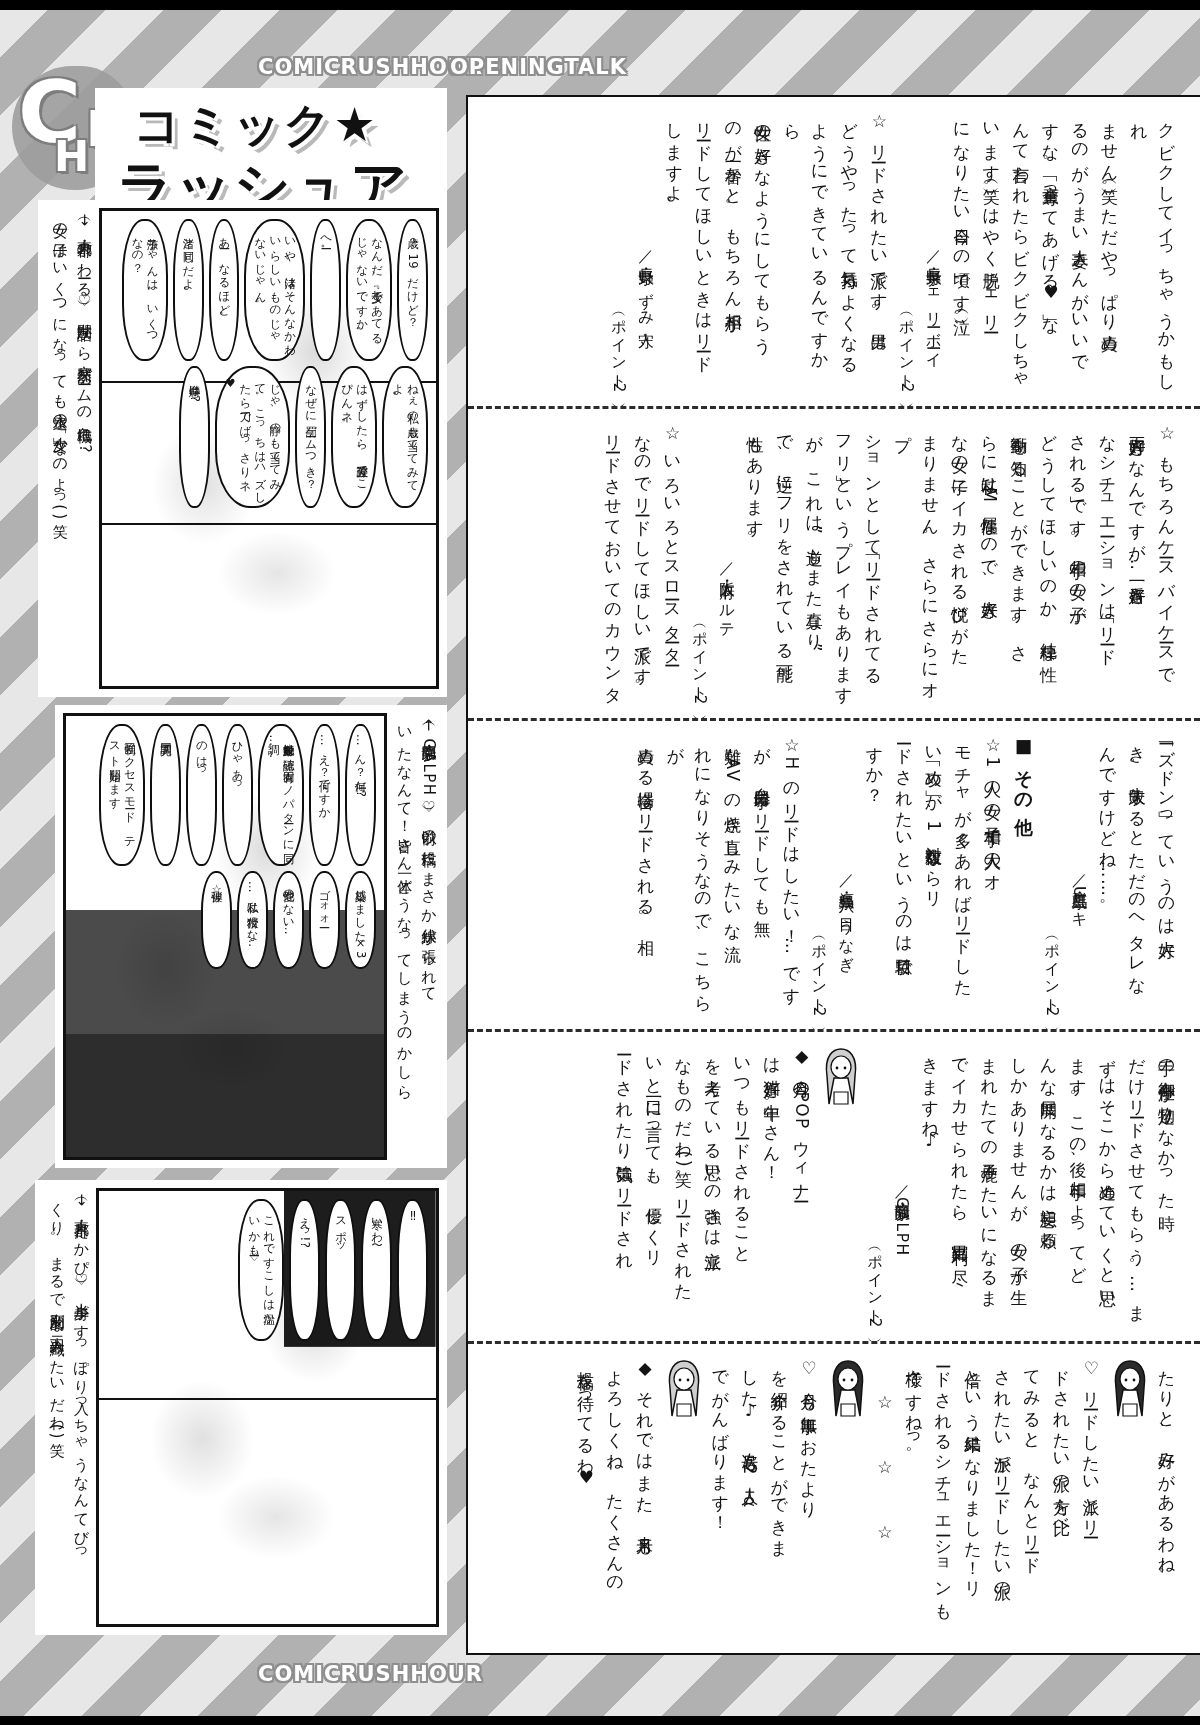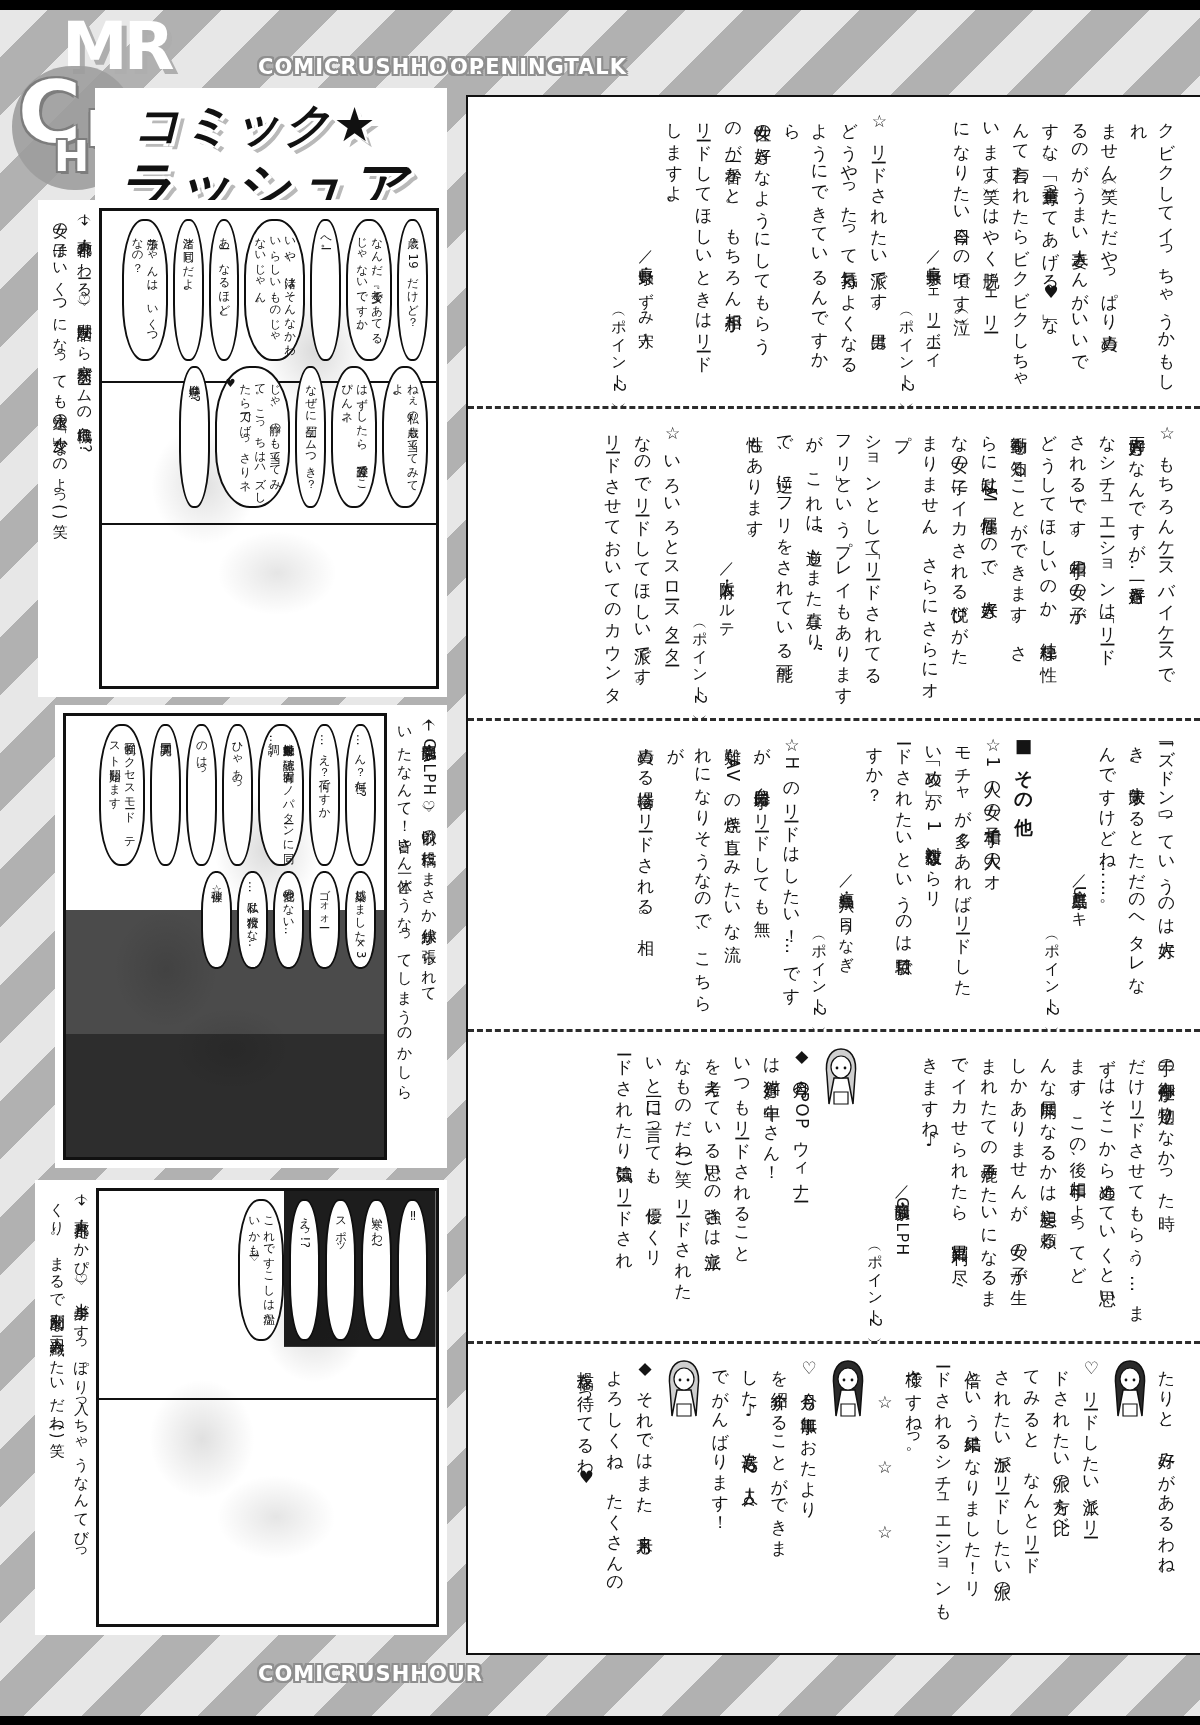--- a/index.html
+++ b/index.html
@@ -23,21 +23,21 @@
   .logo-mr{position:absolute;left:62px;top:8px;font-size:66px;font-weight:900;color:#fff;
     text-shadow:5px 5px 0 #aeaeae;letter-spacing:-4px;}
   .badge{position:absolute;left:12px;top:66px;width:122px;height:124px;}
   .badge .cloud{position:absolute;inset:0;border-radius:50% 45% 48% 52%;background:#9d9d9d;opacity:.9;}
   .badge span{position:absolute;font-weight:900;color:#fff;
     text-shadow:3px 3px 0 #7d7d7d,-2px -2px 0 #7d7d7d,2px -2px 0 #7d7d7d,-2px 2px 0 #7d7d7d;}
   .badge .c{left:6px;top:-4px;font-size:86px;}
   .badge .h{left:42px;top:66px;font-size:42px;}
   .badge .r{left:74px;top:34px;font-size:50px;}
   .titlebox{position:absolute;left:95px;top:88px;width:352px;height:128px;background:var(--paper);
-    border-bottom:6px solid #4a4a4a;box-shadow:0 8px 0 rgba(0,0,0,.15);font-style:italic;}
+    border-bottom:6px solid #4a4a4a;box-shadow:0 8px 0 rgba(0,0,0,.15);}
   .titlebox .t1{position:absolute;left:38px;top:6px;font-size:47px;font-weight:900;letter-spacing:2px;}
   .titlebox .t2{position:absolute;left:22px;top:62px;font-size:56px;font-weight:900;letter-spacing:1px;}
   .titlebox .t1,.titlebox .t2{color:#111;
     text-shadow:-3px -3px 0 #fff,3px -3px 0 #fff,-3px 3px 0 #fff,3px 3px 0 #fff,6px 6px 0 #b9b9b9;}
 
   
   .comic{position:absolute;background:var(--paper);display:flex;gap:4px;padding:8px;box-sizing:border-box;}
   .c1{left:38px;top:200px;width:409px;height:497px;}
   .c2{left:55px;top:705px;width:392px;height:463px;flex-direction:row-reverse;}
   .c3{left:35px;top:1180px;width:412px;height:455px;}
@@ -73,21 +73,20 @@
 </style>
 </head>
 <body>
 
 <div class="page">
   <div class="bar top"></div>
 
   <div class="hdr-word hdr-left">COMICRUSHHOUR</div>
   <div class="hdr-word hdr-right">OPENINGTALK</div>
 
-  <div class="logo-mr">MR</div>
   <div class="badge">
     <div class="cloud"></div>
     <span class="c">C</span>
     <span class="h">H</span>
     <span class="r">R</span>
   </div>
   <div class="titlebox">
     <div class="t1">コミック★</div>
     <div class="t2">ラッシュアワー</div>
   </div>

